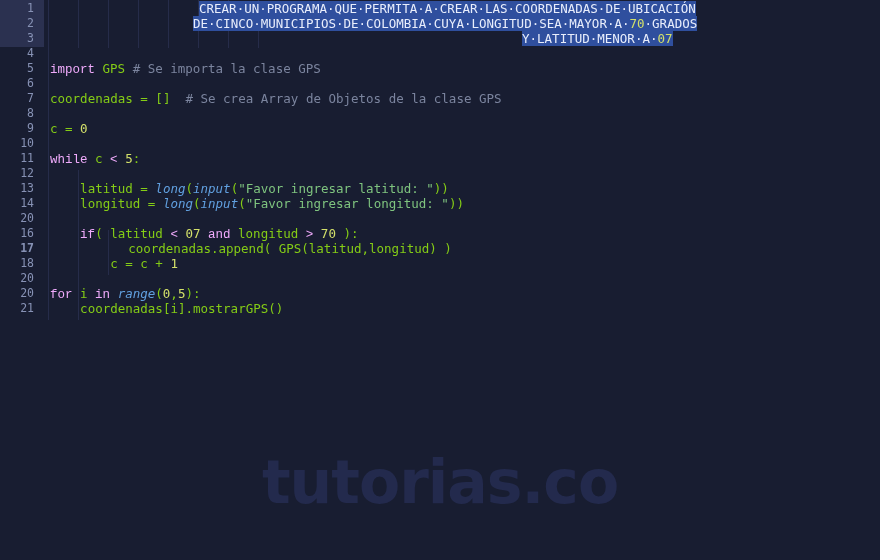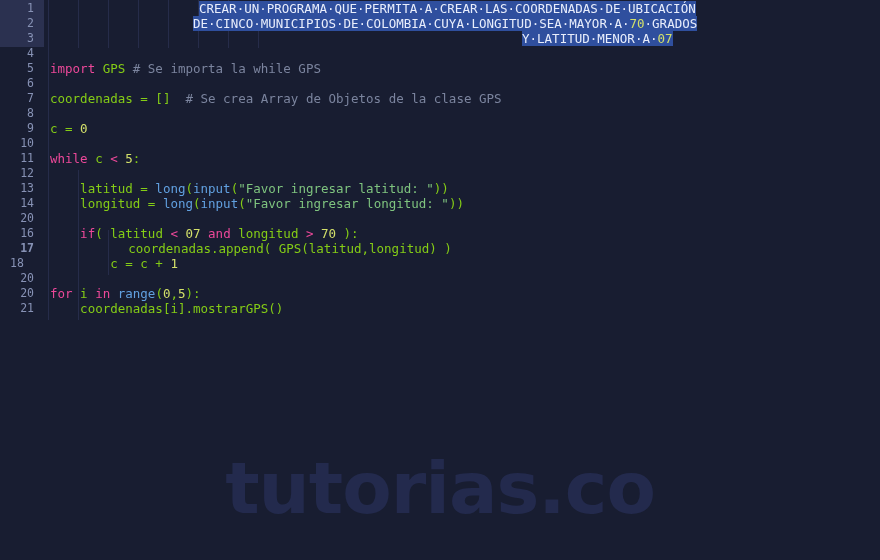--- a/index.html
+++ b/index.html
@@ -23,21 +23,21 @@
   }
 
   
   #watermark {
     position: absolute;
     left: 0;
     right: 0;
     top: 452px;
     text-align: center;
     font-family: "DejaVu Sans", sans-serif;
-    font-size: 72px;
+    font-size: 60px;
     font-weight: 700;
     letter-spacing: -1px;
     color: #232a4d;
     user-select: none;
     pointer-events: none;
     line-height: 1;
   }
 
   
   .guides {
@@ -94,22 +94,22 @@
     position: absolute;
     left: 0;
     height: 15px;
     line-height: 15px;
     font-size: 12.5px;
     white-space: pre;
     color: #d7dcea;
   }
 
   
-  .kw   { color: #ec4899; }          
-  .fn   { color: #61a0e0; }          
+  .kw   { color: #f0abfc; font-family: Liberation Mono, monospace; }          
+  .fn   { color: #61a0e0; font-style: italic; }          
   .num  { color: #d3e06a; }          
   .str  { color: #7fc47f; }          
   .cmt  { color: #7b849e; }          
   .pln  { color: #84cc16; }          
 
   
   .sel-line {
     position: absolute;
     height: 15px;
     line-height: 15px;
@@ -154,36 +154,36 @@
         <div class="lineno" style="top: 106px;">8</div>
         <div class="lineno" style="top: 121px;">9</div>
         <div class="lineno" style="top: 136px;">10</div>
         <div class="lineno" style="top: 151px;">11</div>
         <div class="lineno" style="top: 166px;">12</div>
         <div class="lineno" style="top: 181px;">13</div>
         <div class="lineno" style="top: 196px;">14</div>
         <div class="lineno" style="top: 211px;">20</div>
         <div class="lineno" style="top: 226px;">16</div>
         <div class="lineno" style="top: 241px; font-weight: bold;">17</div>
-        <div class="lineno" style="top: 256px; text-align: center;">18</div>
+        <div class="lineno" style="top: 256px;">18</div>
         <div class="lineno" style="top: 271px;">20</div>
         <div class="lineno" style="top: 286px;">20</div>
         <div class="lineno" style="top: 301px;">21</div>
       </div>
   </div>
 
   <div id="code">
     <div id="selection-block">
         <div class="sel-line" style="top: 1px; left: 155px;"><span>CREAR·UN·PROGRAMA·QUE·PERMITA·A·CREAR·LAS·COORDENADAS·DE·UBICACIÓN</span></div>
         <div class="sel-line" style="top: 16px; left: 149px;"><span>DE·CINCO·MUNICIPIOS·DE·COLOMBIA·CUYA·LONGITUD·SEA·MAYOR·A·</span><span class="num">70</span><span>·GRADOS</span></div>
         <div class="sel-line" style="top: 31px; left: 478px;"><span>Y·LATITUD·MENOR·A·</span><span class="num">07</span></div>
       </div>
     <div id="code-lines">
         <div class="line" style="top: 46px; left: 6px;"></div>
-        <div class="line" style="top: 61px; left: 6px;"><span class="kw">import</span><span class="pln"> GPS </span><span class="cmt"># Se importa la while GPS</span></div>
+        <div class="line" style="top: 61px; left: 6px;"><span class="kw">import</span><span class="pln"> GPS </span><span class="cmt"># Se importa la clase GPS</span></div>
         <div class="line" style="top: 76px; left: 6px;"></div>
         <div class="line" style="top: 91px; left: 6px;"><span class="pln">coordenadas = []  </span><span class="cmt"># Se crea Array de Objetos de la clase GPS</span></div>
         <div class="line" style="top: 106px; left: 6px;"></div>
         <div class="line" style="top: 121px; left: 6px;"><span class="pln">c = </span><span class="num">0</span></div>
         <div class="line" style="top: 136px; left: 6px;"></div>
         <div class="line" style="top: 151px; left: 6px;"><span class="kw">while</span><span class="pln"> c </span><span class="kw">&lt;</span><span class="pln"> </span><span class="num">5</span><span class="pln">:</span></div>
         <div class="line" style="top: 166px; left: 6px;"></div>
         <div class="line" style="top: 181px; left: 6px;"><span class="pln">    latitud = </span><span class="fn">long</span><span class="pln">(</span><span class="fn">input</span><span class="pln">(</span><span class="str">"Favor ingresar latitud: "</span><span class="pln">))</span></div>
         <div class="line" style="top: 196px; left: 6px;"><span class="pln">    longitud = </span><span class="fn">long</span><span class="pln">(</span><span class="fn">input</span><span class="pln">(</span><span class="str">"Favor ingresar longitud: "</span><span class="pln">))</span></div>
         <div class="line" style="top: 211px; left: 6px;"></div>

